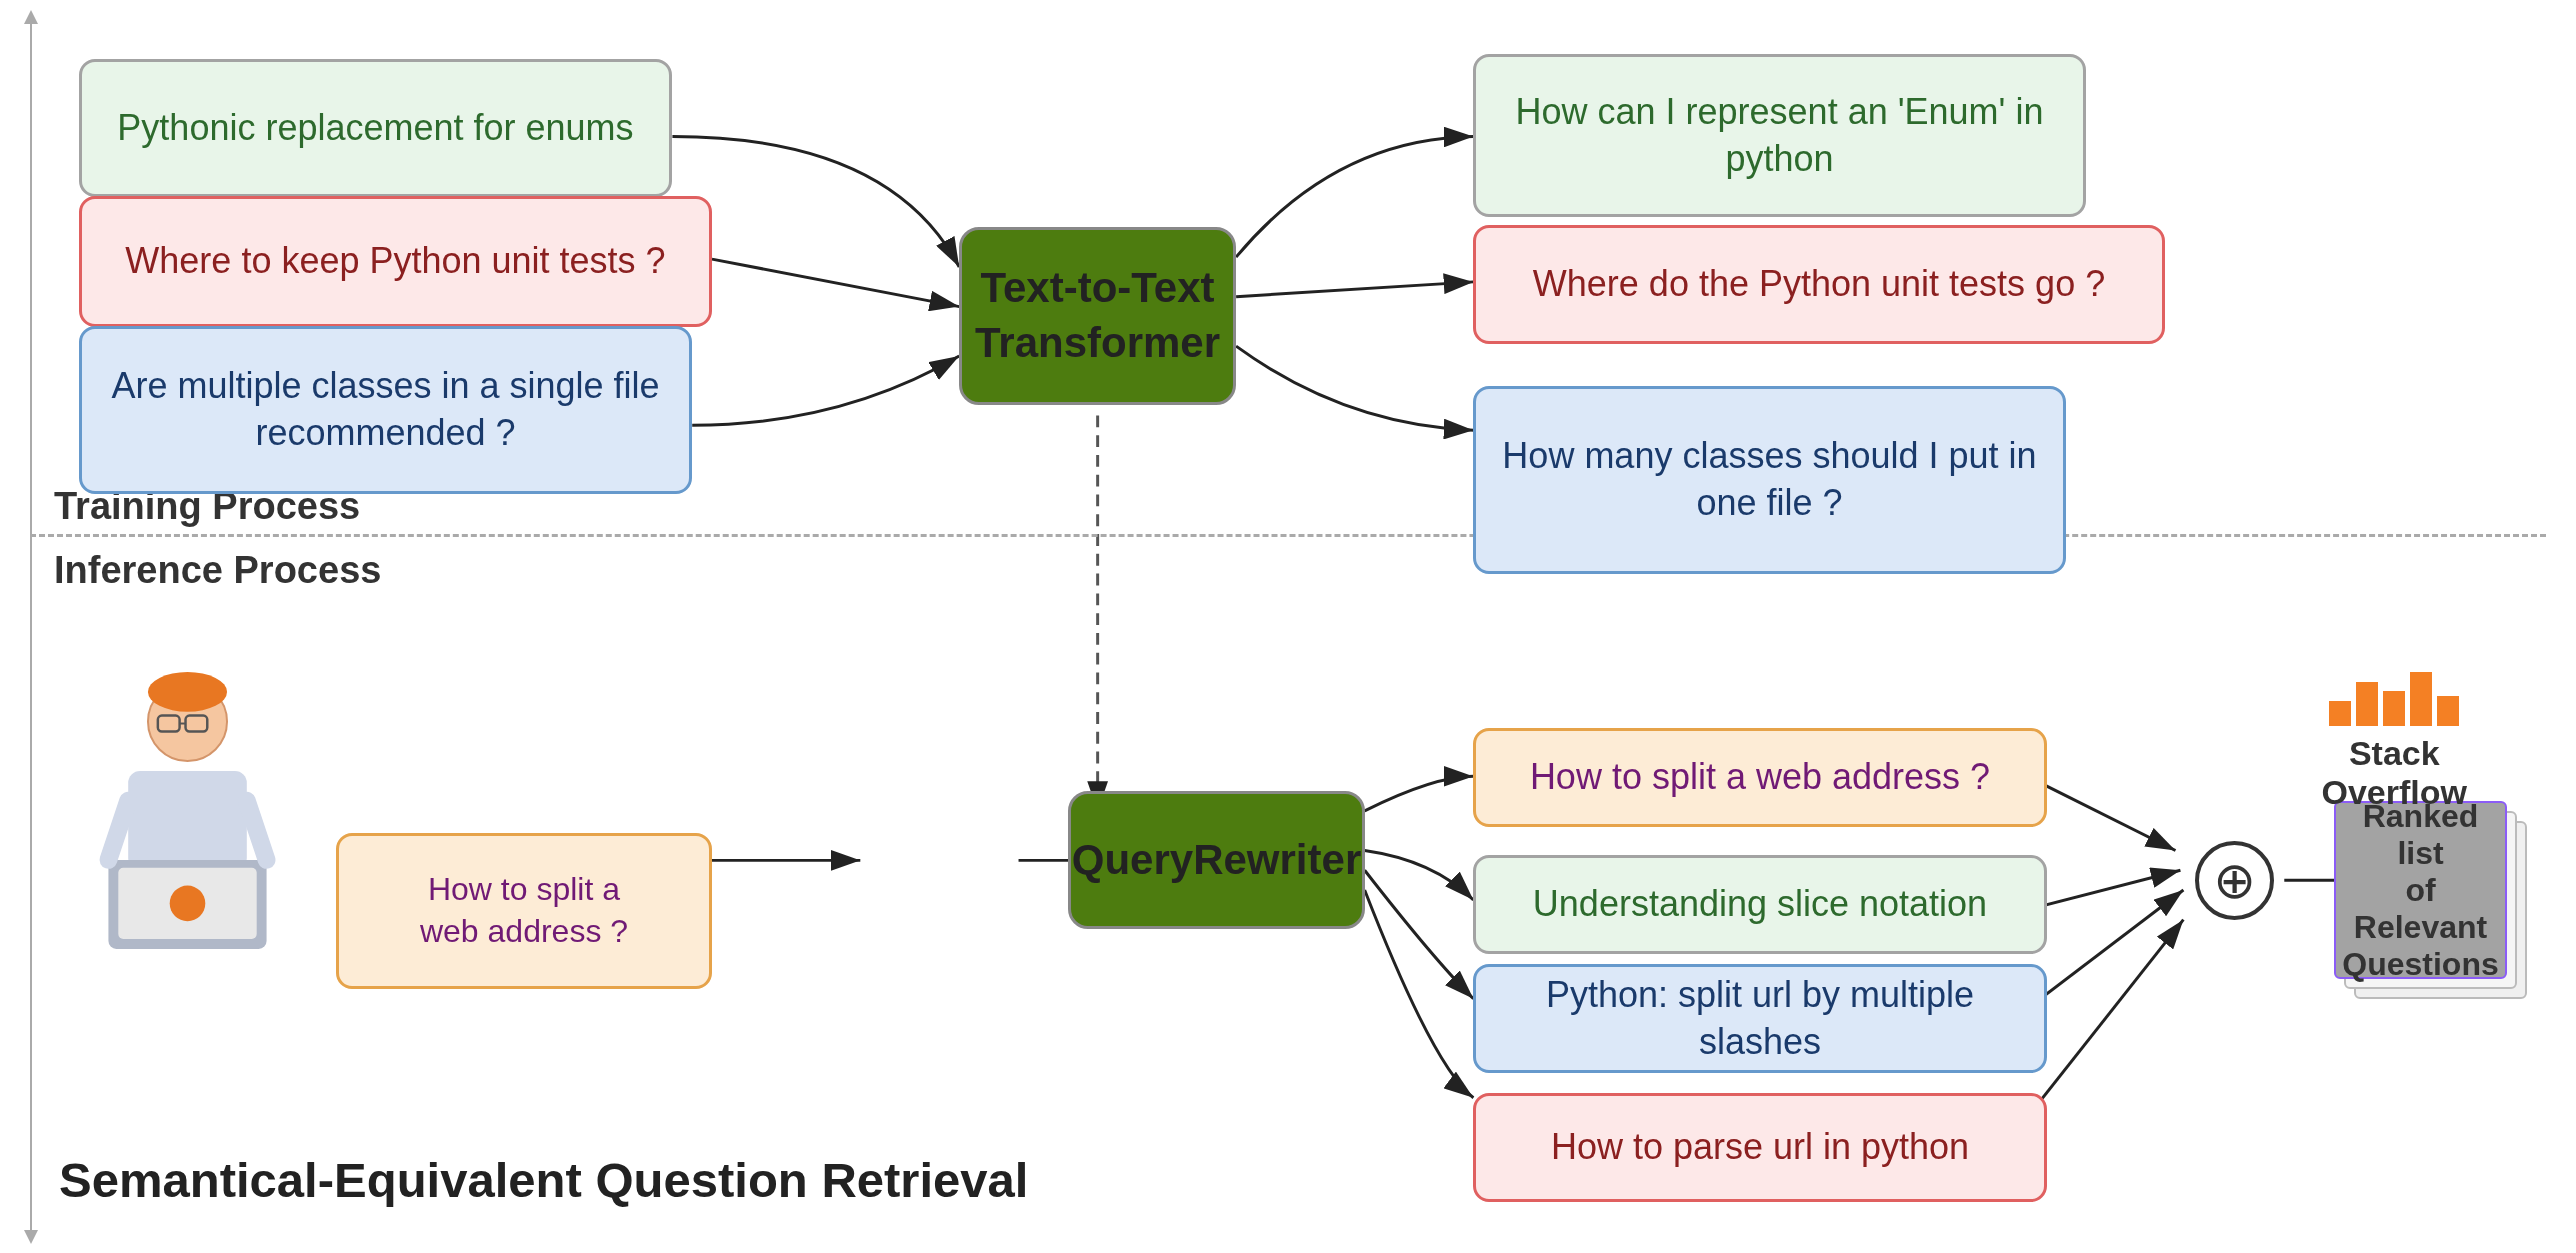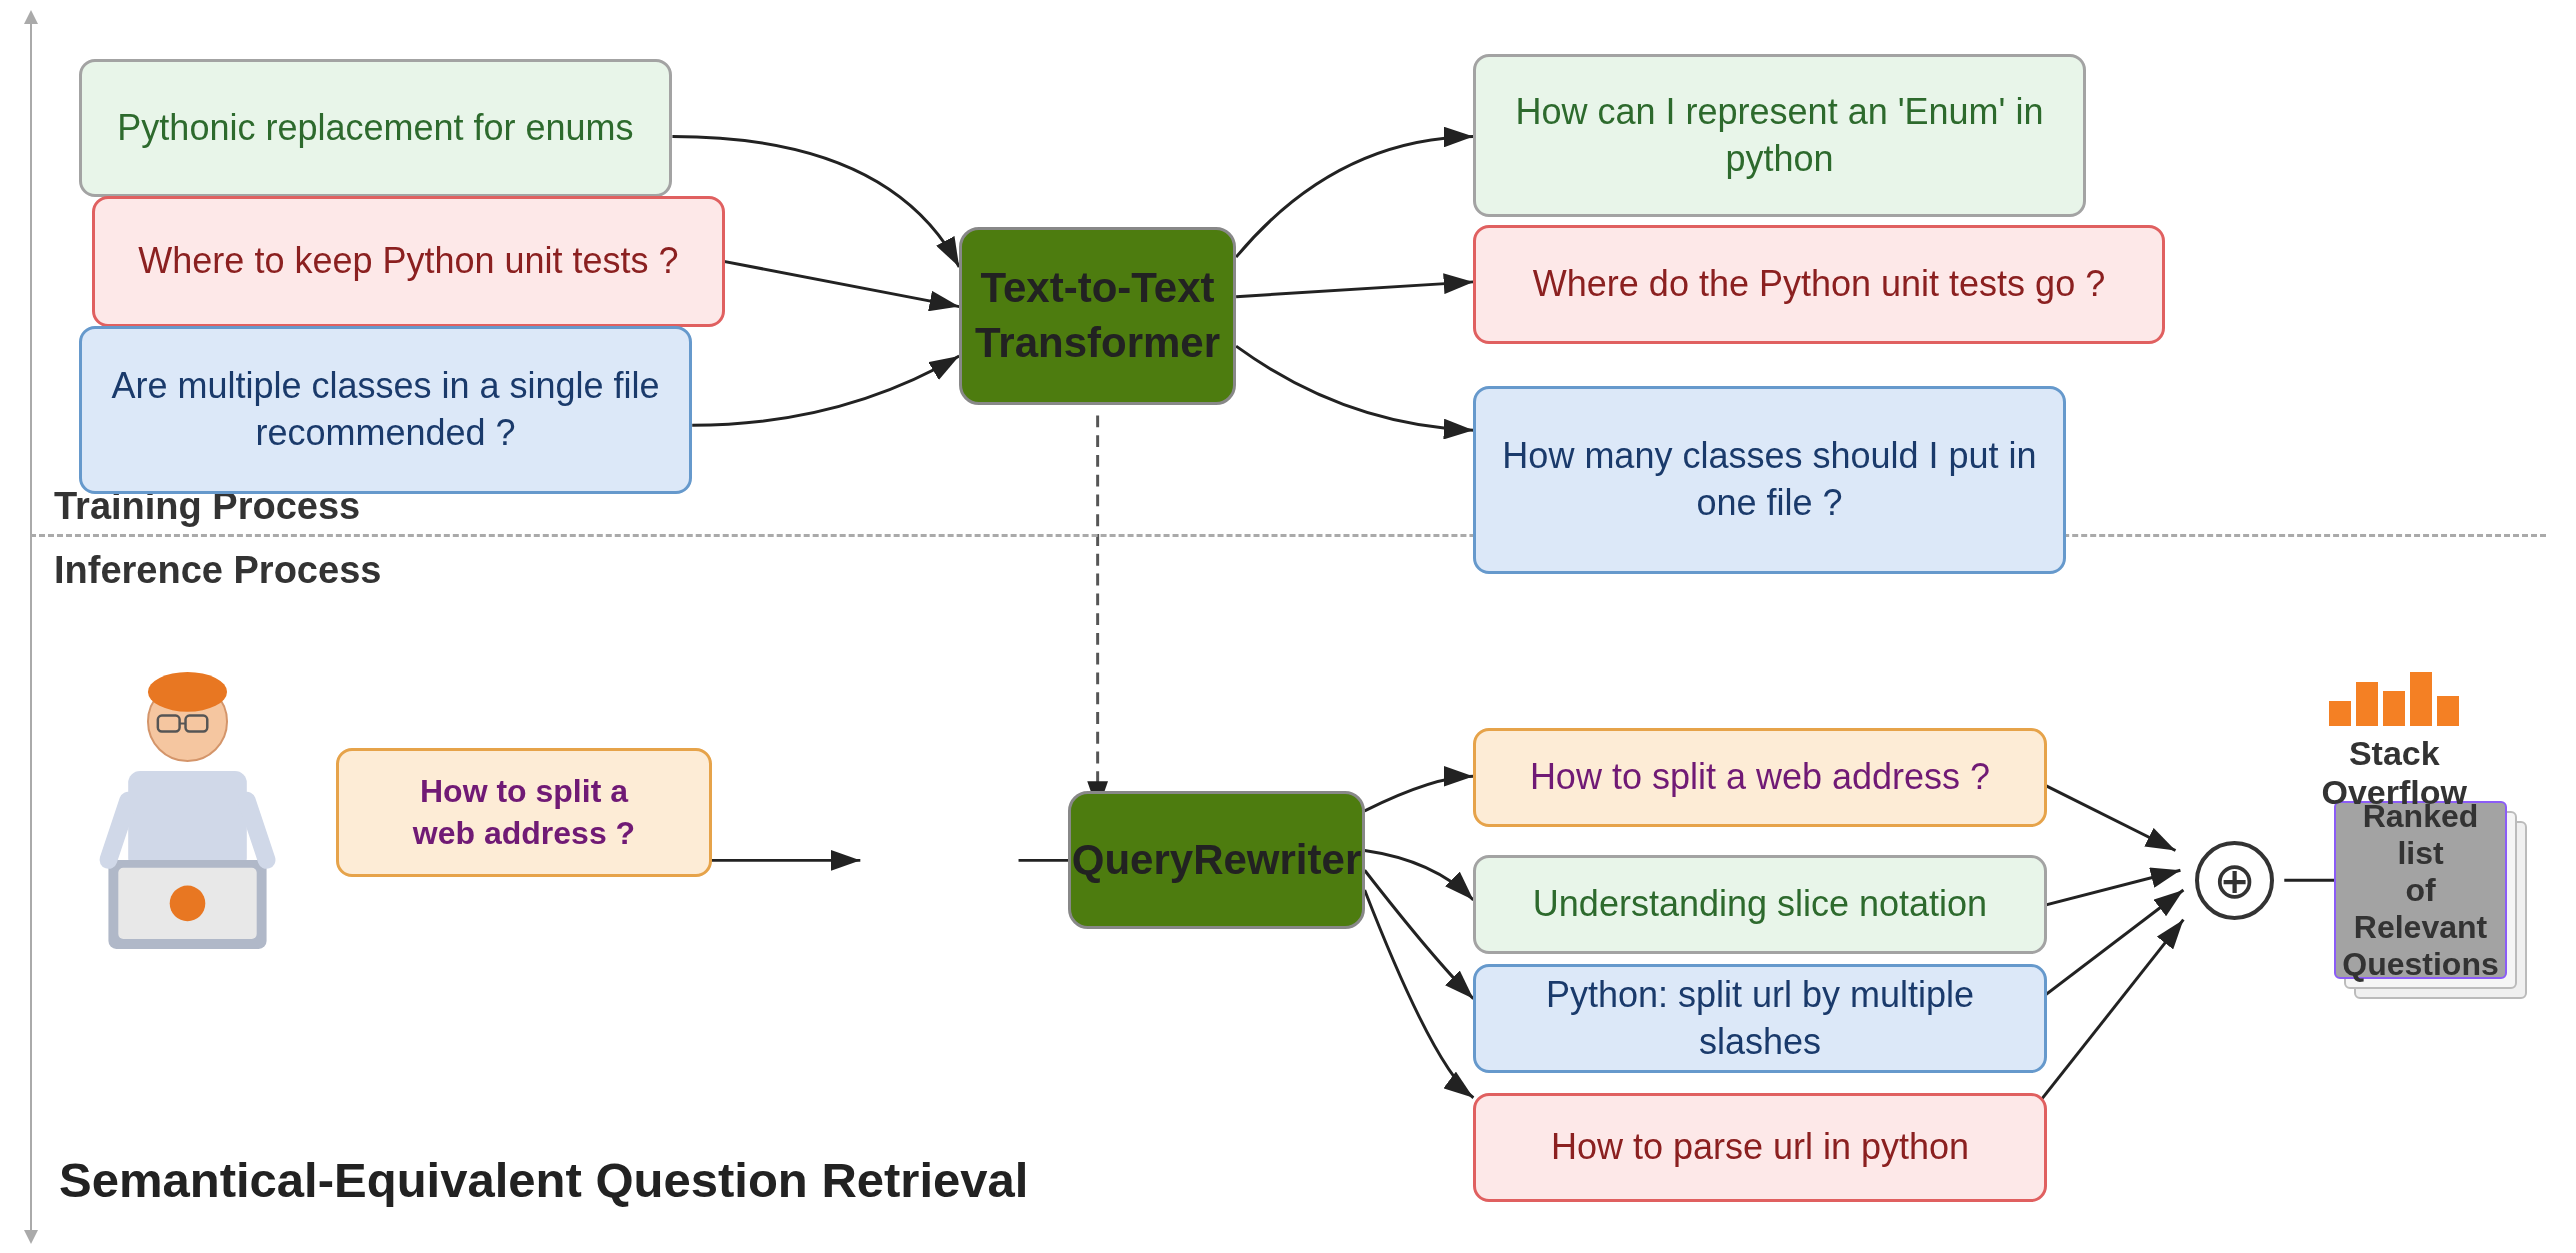--- a/index.html
+++ b/index.html
@@ -219,21 +219,21 @@
 
 <div class="v-axis"></div>
 
 <div class="divider-line"></div>
 
 <div class="section-label" style="left:54px; top:485px;">Training Process</div>
 <div class="section-label" style="left:54px; top:549px;">Inference Process</div>
 
 <div class="box box-green" style="left:79px; top:59px; width:593px; height:138px;">Pythonic replacement for enums</div>
 
-<div class="box box-red" style="left:92px; top:196px; width:633px; height:131px;">Where to keep Python unit tests ?</div>
+<div class="box box-red" style="left:79px; top:196px; width:633px; height:131px;">Where to keep Python unit tests ?</div>
 
 <div class="box box-blue" style="left:79px; top:326px; width:613px; height:168px;">Are multiple classes in a single file recommended ?</div>
 
 <div class="box box-center" style="left:959px; top:227px; width:277px; height:178px; white-space:pre-line;">Text-to-Text
 Transformer</div>
 
 <div class="box box-green" style="left:1473px; top:54px; width:613px; height:163px;">How can I represent an 'Enum' in python</div>
 
 <div class="box box-red" style="left:1473px; top:225px; width:692px; height:119px;">Where do the Python unit tests go ?</div>
 
@@ -255,21 +255,21 @@
     <rect x="50" y="190" width="160" height="90" rx="8" fill="#b0b8c8"></rect>
     <rect x="60" y="198" width="140" height="72" rx="5" fill="#e8e8e8"></rect>
 
     <circle cx="130" cy="234" r="18" fill="#e87722"></circle>
 
     <line x1="70" y1="130" x2="50" y2="190" stroke="#d0d8e8" stroke-width="18" stroke-linecap="round"></line>
     <line x1="190" y1="130" x2="210" y2="190" stroke="#d0d8e8" stroke-width="18" stroke-linecap="round"></line>
   </svg>
 </div>
 
-<div class="box box-orange" style="left:336px; top:748px; width:376px; height:129px; white-space:pre-line; font-size:32px;font-weight:bold;">How to split a
+<div class="box box-orange" style="left:336px; top:833px; width:376px; height:156px; white-space:pre-line; font-size:32px;">How to split a
 web address ?</div>
 
 <div class="box box-center" style="left:1068px; top:791px; width:297px; height:138px;">QueryRewriter</div>
 
 <div class="box box-orange" style="left:1473px; top:728px; width:574px; height:99px;">How to split a web address ?</div>
 
 <div class="box box-green" style="left:1473px; top:855px; width:574px; height:99px;">Understanding slice notation</div>
 
 <div class="box box-blue" style="left:1473px; top:964px; width:574px; height:109px;">Python: split url by multiple slashes</div>
 

